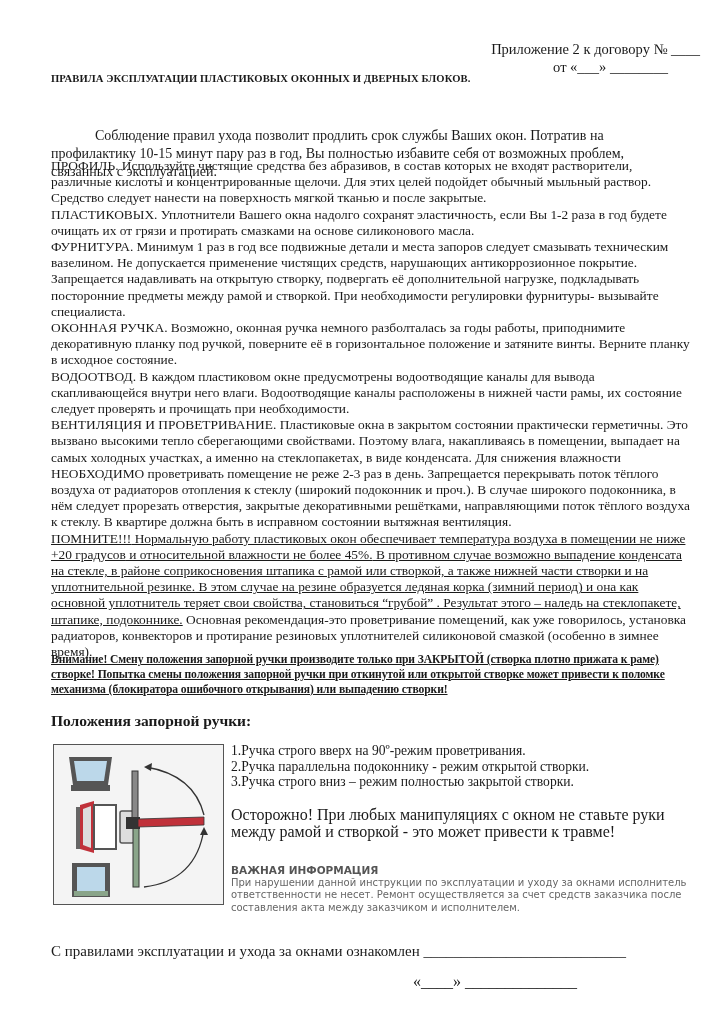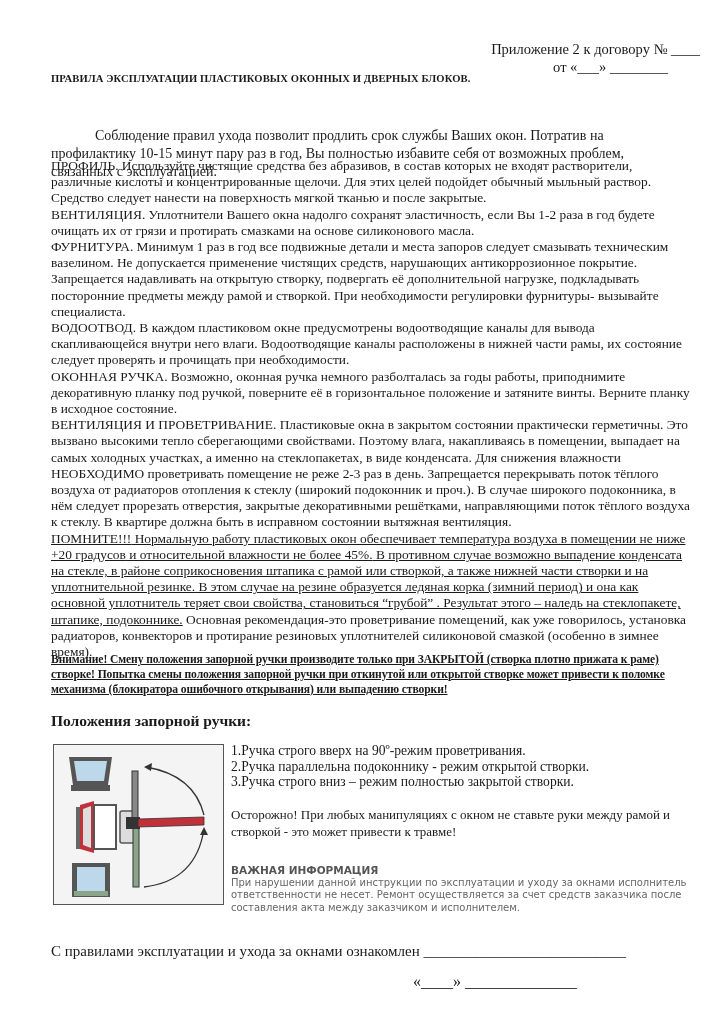--- a/index.html
+++ b/index.html
@@ -42,21 +42,21 @@
     position: absolute; left: 53px; top: 744px; width: 169px; height: 159px;
     border: 1px solid #555; background: #f4f4f4;
   }
   .list {
     position: absolute; left: 231px; top: 743px; width: 470px;
     font-size: 13.6px; line-height: 15.7px;
   }
   .list div { margin: 0; }
   .caution {
     position: absolute; left: 231px; top: 806px; width: 470px;
-    font-size: 13px; line-height: 17px;
+    font-size: 16px; line-height: 17px;
   }
   .info {
     position: absolute; left: 231px; top: 864px; width: 470px;
     font-family: "DejaVu Sans", sans-serif; color: #666;
     font-size: 10px; line-height: 12.6px;
   }
   .info .info-title { font-weight: bold; color: #555; font-size: 10.5px; }
   .ack {
     position: absolute; left: 51px; top: 942px;
     font-size: 15px; line-height: 18px;
@@ -75,24 +75,24 @@
     <div>Приложение 2 к договору № ____</div>
     <div class="line2">от «___» ________</div>
   </div>
 
   <div class="title">ПРАВИЛА ЭКСПЛУАТАЦИИ ПЛАСТИКОВЫХ ОКОННЫХ И ДВЕРНЫХ БЛОКОВ.</div>
 
   <div class="intro">Соблюдение правил ухода позволит продлить срок службы Ваших окон. Потратив на профилактику 10-15 минут пару раз в год, Вы полностью избавите себя от возможных проблем, связанных с эксплуатацией.</div>
 
   <div class="body">
     <p><b>ПРОФИЛЬ.</b><span> Используйте чистящие средства без абразивов, в состав которых не входят растворители, различные кислоты и концентрированные щелочи. Для этих целей подойдет обычный мыльный раствор. Средство следует нанести на поверхность мягкой тканью и после закрытые.</span></p>
-    <p><b>ВЕНТИЛЯЦИЯ.</b><span> Уплотнители Вашего окна надолго сохранят эластичность, если Вы 1-2 раза в год будете очищать их от грязи и протирать смазками на основе силиконового масла.</span></p>
+    <p><b>ПЛАСТИКОВЫХ.</b><span> Уплотнители Вашего окна надолго сохранят эластичность, если Вы 1-2 раза в год будете очищать их от грязи и протирать смазками на основе силиконового масла.</span></p>
     <p><b>ФУРНИТУРА.</b><span> Минимум 1 раз в год все подвижные детали и места запоров следует смазывать техническим вазелином. Не допускается применение чистящих средств, нарушающих антикоррозионное покрытие. Запрещается надавливать на открытую створку, подвергать её дополнительной нагрузке, подкладывать посторонние предметы между рамой и створкой. При необходимости регулировки фурнитуры- вызывайте специалиста.</span></p>
+    <p><b>ОКОННАЯ РУЧКА</b><span>. Возможно, оконная ручка немного разболталась за годы работы, приподнимите декоративную планку под ручкой, поверните её в горизонтальное положение и затяните винты. Верните планку в исходное состояние.</span></p>
     <p><b>ВОДООТВОД.</b><span> В каждом пластиковом окне предусмотрены водоотводящие каналы для вывода скапливающейся внутри него влаги. Водоотводящие каналы расположены в нижней части рамы, их состояние следует проверять и прочищать при необходимости.</span></p>
-    <p><b>ОКОННАЯ РУЧКА</b><span>. Возможно, оконная ручка немного разболталась за годы работы, приподнимите декоративную планку под ручкой, поверните её в горизонтальное положение и затяните винты. Верните планку в исходное состояние.</span></p>
     <p><b>ВЕНТИЛЯЦИЯ И ПРОВЕТРИВАНИЕ.</b><span> Пластиковые окна в закрытом состоянии практически герметичны. Это вызвано высокими тепло сберегающими свойствами. Поэтому влага, накапливаясь в помещении, выпадает на самых холодных участках, а именно на стеклопакетах, в виде конденсата. Для снижения влажности НЕОБХОДИМО проветривать помещение не реже 2-3 раз в день. Запрещается перекрывать поток тёплого воздуха от радиаторов отопления к стеклу (широкий подоконник и проч.). В случае широкого подоконника, в нём следует прорезать отверстия, закрытые декоративными решётками, направляющими поток тёплого воздуха к стеклу. В квартире должна быть в исправном состоянии вытяжная вентиляция.</span></p>
     <p><span class="u"><b>ПОМНИТЕ!!!</b><span> Нормальную работу пластиковых окон обеспечивает температура воздуха в помещении не ниже </span><b>+20 градусов</b><span> и относительной влажности </span><b>не более 45%.</b><span> В противном случае возможно </span><b>выпадение конденсата на стекле, в районе соприкосновения штапика с рамой или створкой, а также нижней части створки и на уплотнительной резинке.</b><span> В этом случае на резине образуется </span><b>ледяная корка (зимний период) и она как основной уплотнитель теряет свои свойства, становиться “грубой” . Результат этого – наледь на стеклопакете, штапике, подоконнике.</b></span><span> Основная рекомендация-это проветривание помещений, как уже говорилось, установка радиаторов, конвекторов и протирание резиновых уплотнителей силиконовой смазкой (особенно в зимнее время).</span></p>
   </div>
 
   <div class="warn">Внимание! Смену положения запорной ручки производите только при ЗАКРЫТОЙ (створка плотно прижата к раме) створке! Попытка смены положения запорной ручки при откинутой или открытой створке может привести к поломке механизма (блокиратора ошибочного открывания) или выпадению створки!</div>
 
   <div class="positions-title">Положения запорной ручки:</div>
 
   <div class="figure">
     <svg width="169" height="159" viewBox="0 0 169 159">

